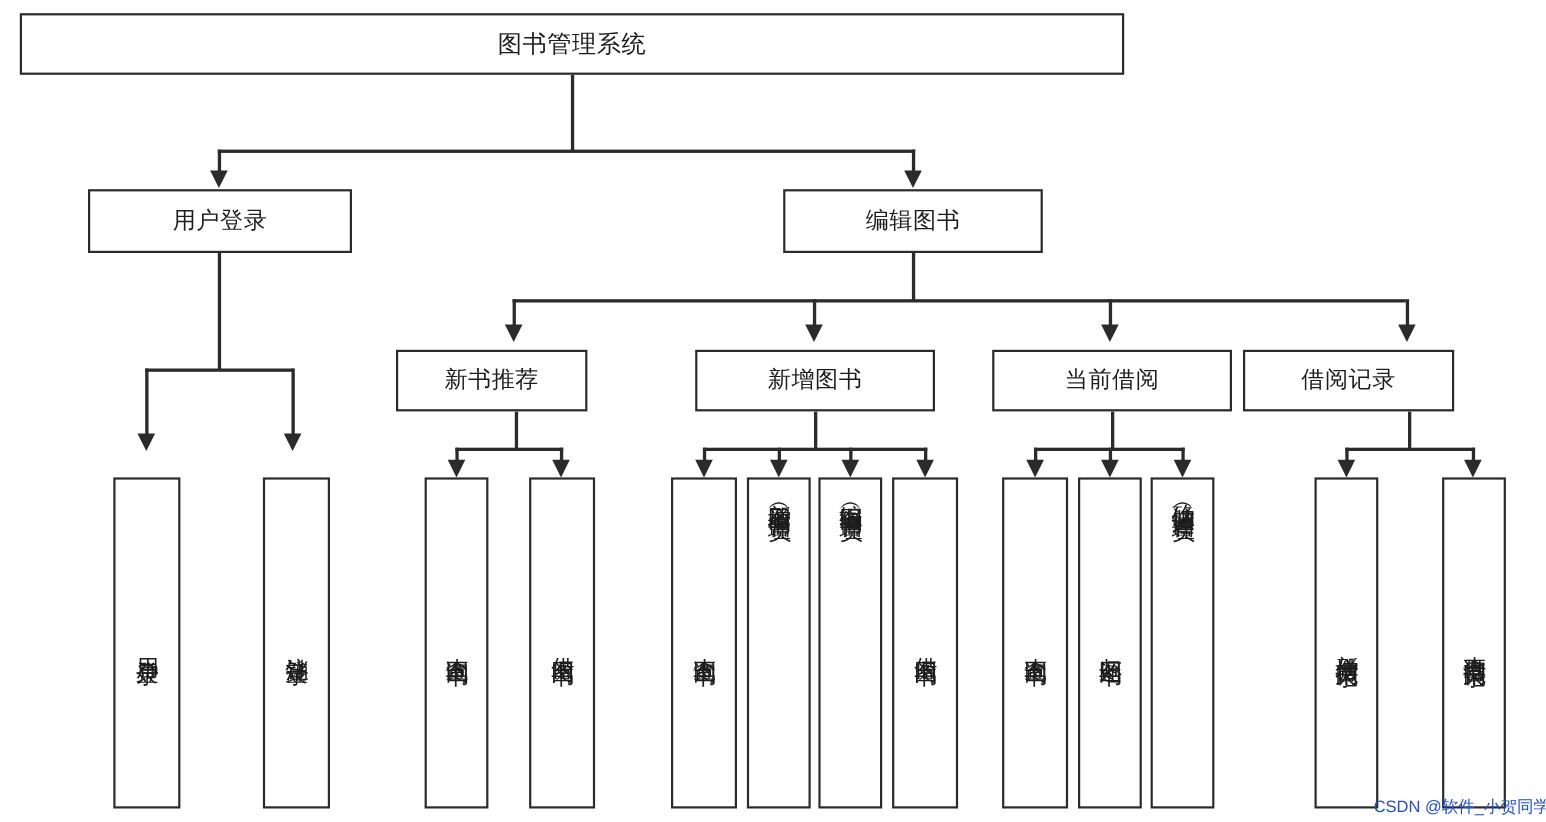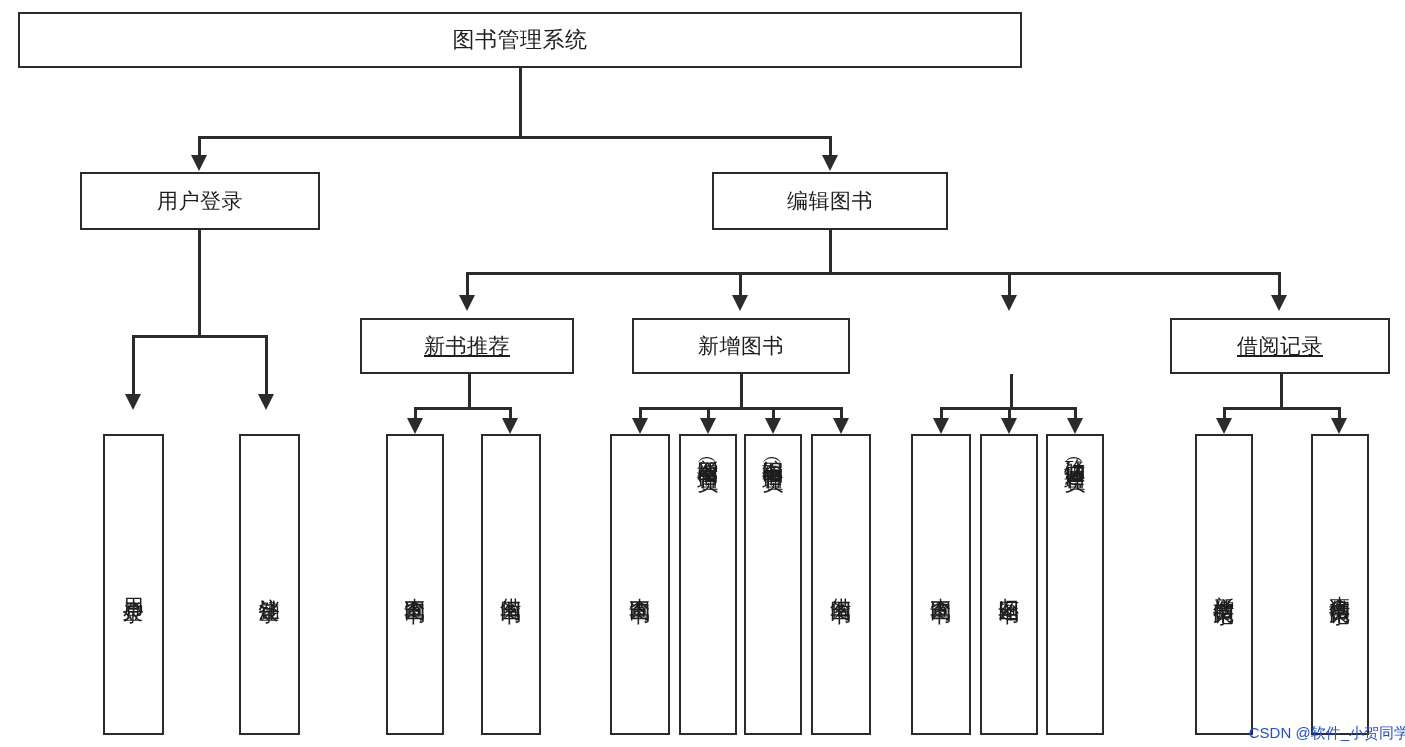--- a/index.html
+++ b/index.html
@@ -41,24 +41,24 @@
   .node-root { left: 18px; top: 12px; width: 1004px; height: 56px; }
   .node-root .label { font-size: 22px; }
 
   
   .node-t1 { height: 58px; }
   .node-login { left: 80px; top: 172px; width: 240px; }
   .node-bookmgmt { left: 712px; top: 172px; width: 236px; }
 
   
   .node-t2 { height: 56px; top: 318px; }
-  .node-newbook { left: 360px; width: 214px; text-decoration: underline; }
+  .node-newbook { left: 360px; width: 174px; }
   .node-borrow  { left: 632px; width: 218px; }
   .node-current { left: 902px; width: 218px; }
-  .node-record  { left: 1170px; width: 220px; text-decoration: underline; }
+  .node-record  { left: 1130px; width: 192px; }
 
   
   .leaf {
     position: absolute;
     box-sizing: border-box;
     border: 2.5px solid #2b2b2b;
     background: #ffffff;
     top: 434px;
     height: 301px;
     display: flex;
@@ -148,20 +148,23 @@
   <div class="arrow" style="left:1001px; top:295px;"></div>
   <div class="ln vline" style="left:1278px; top:272px; height:26px;"></div>
   <div class="arrow" style="left:1271px; top:295px;"></div>
 
   <div class="node node-t2 node-newbook">
     <span class="label">新书推荐</span>
   </div>
   <div class="node node-t2 node-borrow">
     <span class="label">新增图书</span>
   </div>
+  <div class="node node-t2 node-current">
+    <span class="label">当前借阅</span>
+  </div>
   <div class="node node-t2 node-record">
     <span class="label">借阅记录</span>
   </div>
 
   <div class="ln vline" style="left:468px; top:374px; height:36px;"></div>
   <div class="ln hline" style="left:414px; top:407px; width:98px;"></div>
   <div class="ln vline" style="left:414px; top:407px; height:14px;"></div>
   <div class="arrow" style="left:407px; top:418px;"></div>
   <div class="ln vline" style="left:509px; top:407px; height:14px;"></div>
   <div class="arrow" style="left:502px; top:418px;"></div>

